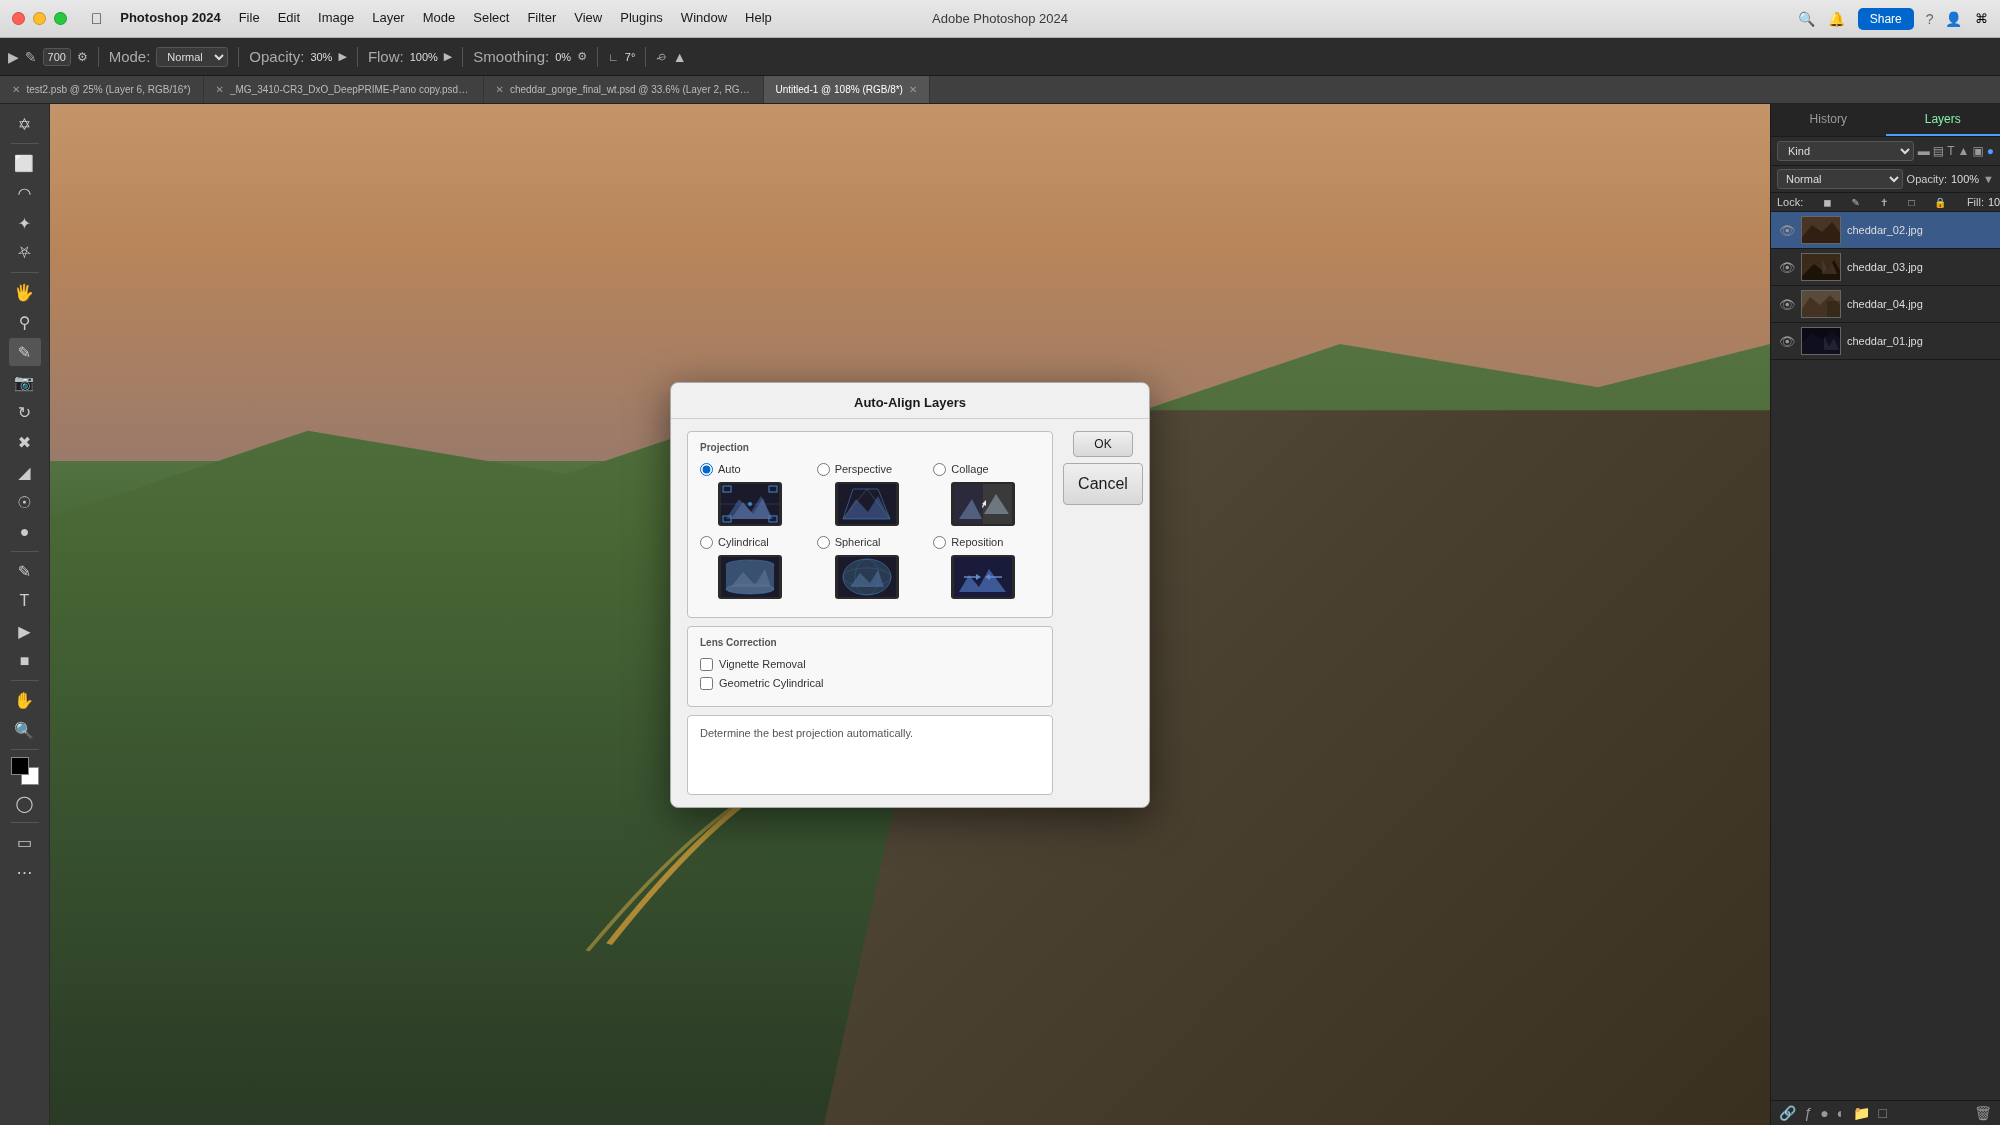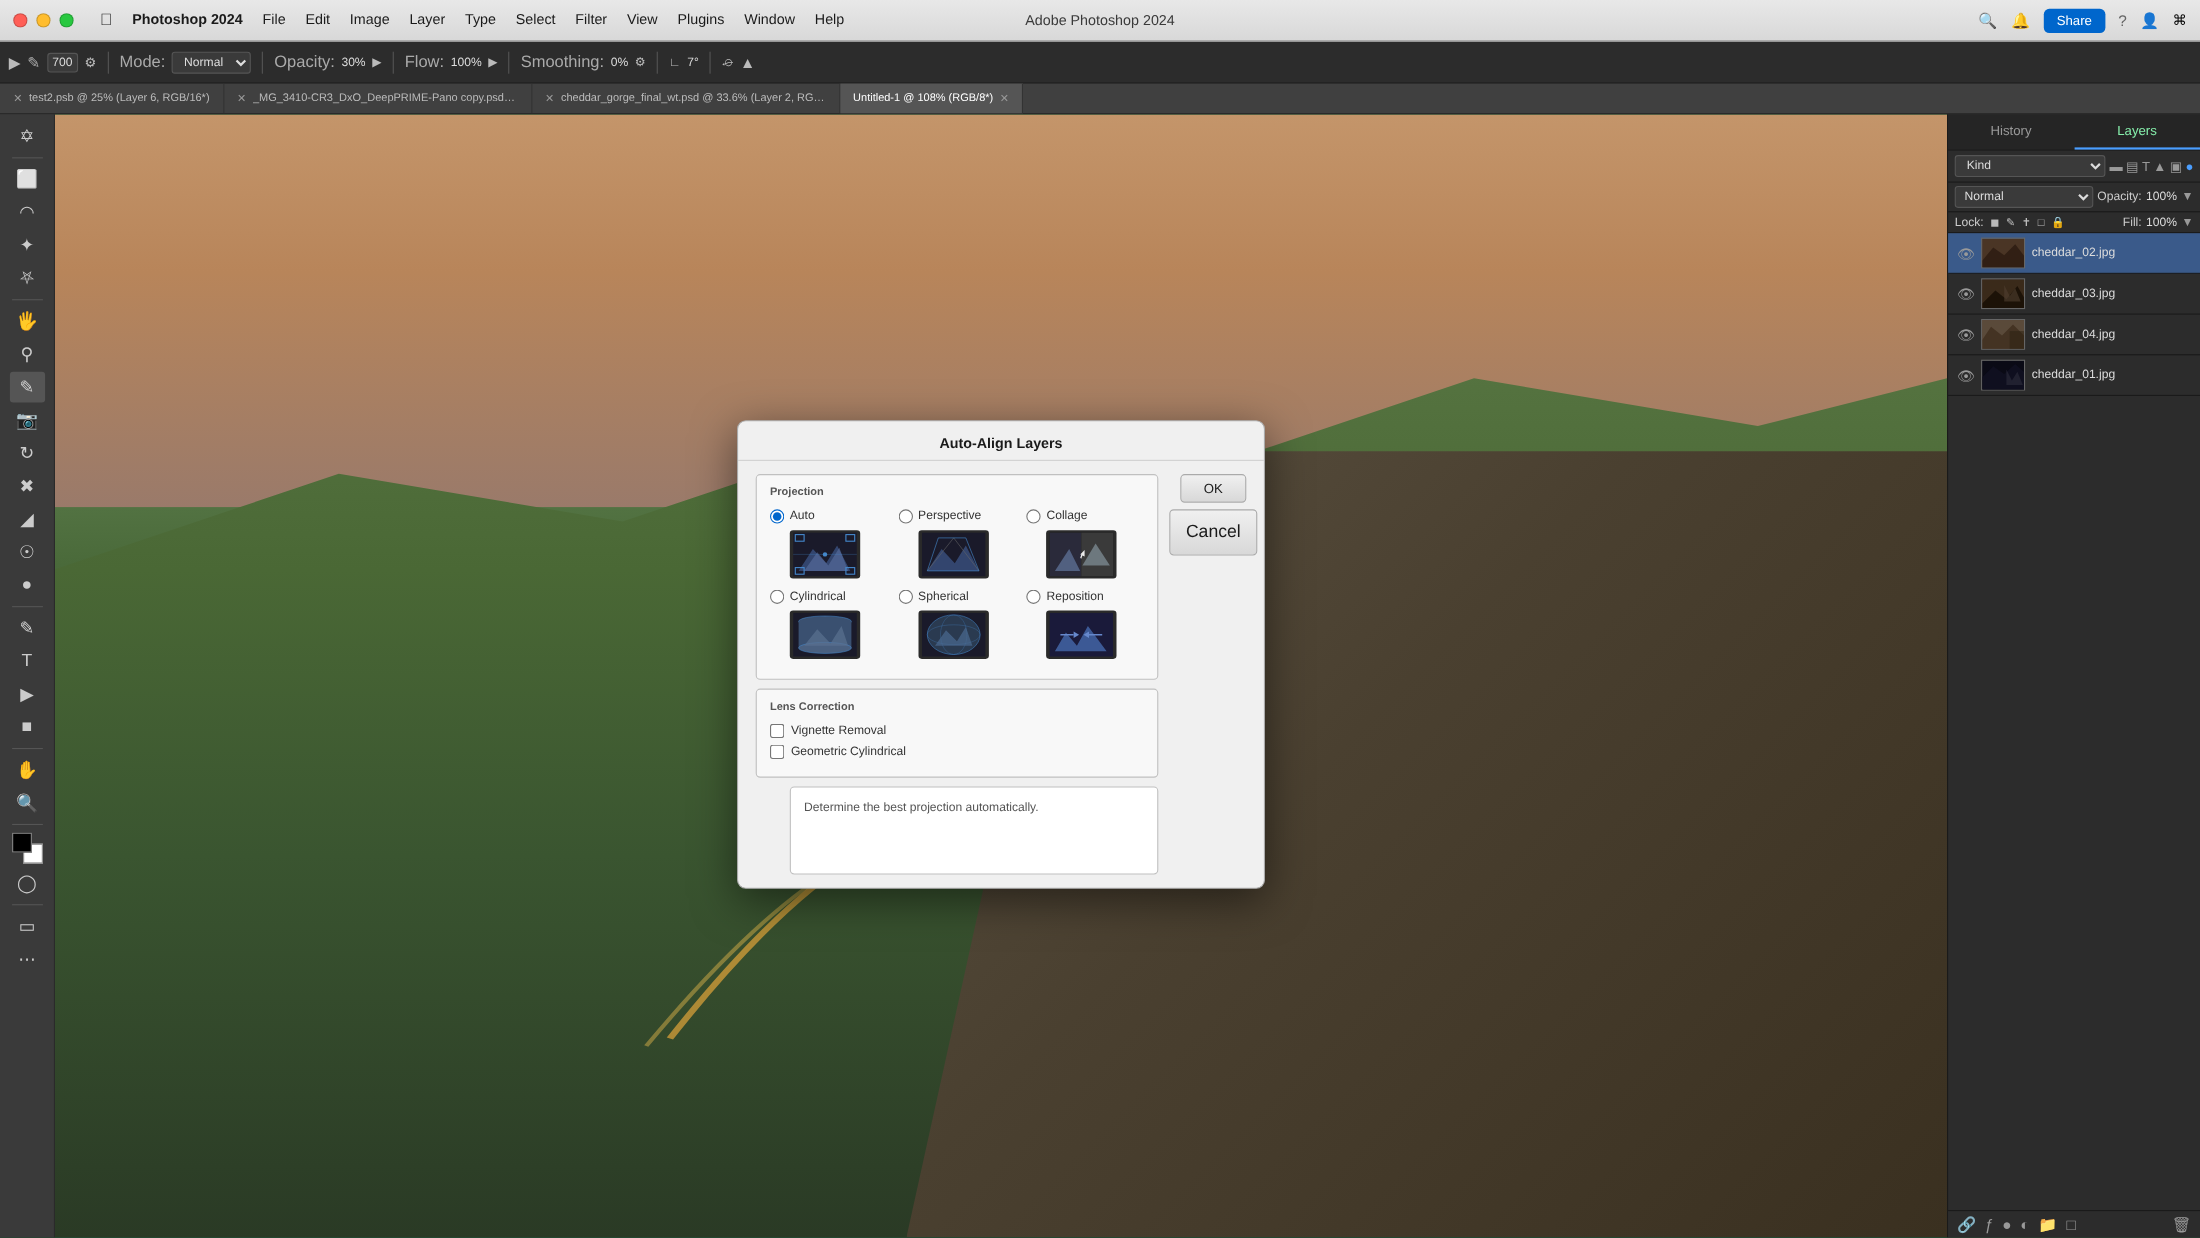--- a/index.html
+++ b/index.html
@@ -285,21 +285,21 @@
       gap: 4px;
       font-size: 11px;
       color: #ccc;
     }
 
     
     .layers-lock-row {
       display: flex;
       align-items: center;
       padding: 3px 6px;
-      gap: 6px;
+      gap: 20px;
       border-bottom: 1px solid #1a1a1a;
       color: #ccc;
       font-size: 11px;
     }
     .lock-icon { font-size: 10px; color: #bbb; cursor: pointer; }
     .fill-row {
       display: flex;
       align-items: center;
       gap: 4px;
       font-size: 11px;
@@ -443,21 +443,20 @@
       font-size: 11px;
       color: #333;
     }
 
     .dialog-desc {
       border: 1px solid #c0c0c0;
       border-radius: 4px;
       background: #fff;
       padding: 10px 12px;
       min-height: 80px;
-      margin-left: 31px;
     }
     .dialog-desc-text {
       font-size: 11px;
       color: #555;
     }
     .dialog-ok-btn {
       background: linear-gradient(180deg, #f0f0f0 0%, #d8d8d8 100%);
       border: 1px solid #aaa;
       border-radius: 4px;
       padding: 5px 20px;
@@ -503,21 +502,21 @@
     <div class="traffic-btn traffic-minimize"></div>
     <div class="traffic-btn traffic-maximize"></div>
   </div>
   <div class="titlebar-menus">
     <span style="font-size:15px;"></span>
     <span style="font-weight:600;">Photoshop 2024</span>
     <span>File</span>
     <span>Edit</span>
     <span>Image</span>
     <span>Layer</span>
-    <span>Type</span>
+    <span>Mode</span>
     <span>Select</span>
     <span>Filter</span>
     <span>View</span>
     <span>Plugins</span>
     <span>Window</span>
     <span>Help</span>
   </div>
   <div class="titlebar-title">Adobe Photoshop 2024</div>
   <div class="titlebar-right">
     <span style="color:#666;font-size:14px;">🔍</span>

